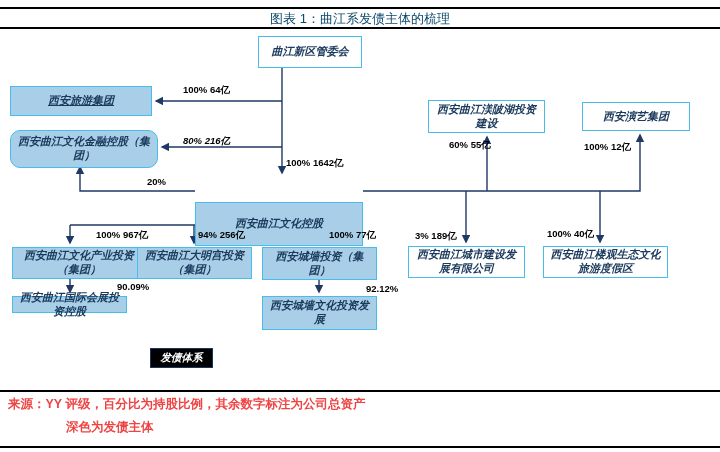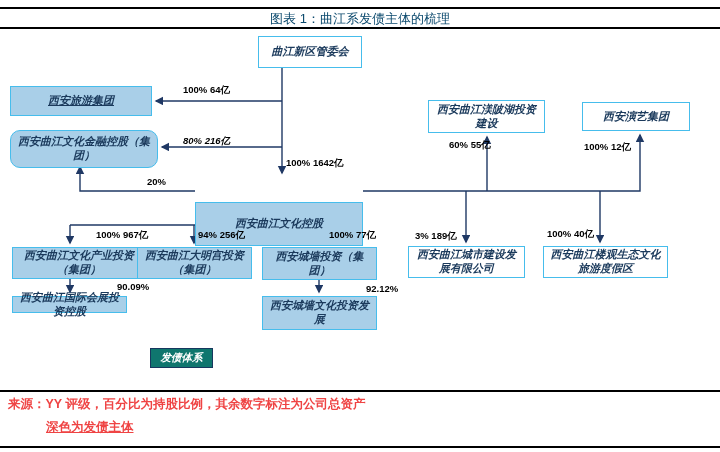--- a/index.html
+++ b/index.html
@@ -9,25 +9,25 @@
   #title{position:absolute;top:10px;left:0;width:720px;text-align:center;
          font-size:13px;font-weight:normal;color:#0c4a6e;}
   .node{position:absolute;display:flex;align-items:center;justify-content:center;
         text-align:center;font-family:"Liberation Serif",serif;font-style:italic;
         font-weight:bold;color:#1b3a5c;font-size:11px;line-height:1.25;
         border:1.4px solid #46bdec;box-sizing:border-box;padding:1px 3px;}
   .issuer{background:#a9cfe8;}
   .plain{background:#ffffff;}
   .elabel{position:absolute;font-size:9.5px;font-weight:bold;color:#000;white-space:nowrap;}
   #legend{position:absolute;left:150px;top:348px;width:63px;height:20px;
-          background:#0f766e;border:1px solid #17375e;box-sizing:border-box;
+          background:#000000;border:1px solid #17375e;box-sizing:border-box;
           display:flex;align-items:center;justify-content:center;color:#fff;
           font-family:"Liberation Serif",serif;font-style:italic;font-size:10.5px;font-weight:bold;}
   #src1,#src2{position:absolute;font-size:12.5px;font-weight:bold;color:#ef4444;}
-  #src1{left:8px;top:396px;} #src2{left:46px;top:419px;text-decoration:underline;}
+  #src1{left:8px;top:396px;} #src2{left:66px;top:419px;}
   svg.wires{position:absolute;left:0;top:0;pointer-events:none;}
 </style>
 </head>
 <body>
 
 <div id="page">
 
   <div class="rule" style="top:7px;height:2px;"></div>
   <div id="title">图表 1：曲江系发债主体的梳理</div>
   <div class="rule" style="top:27px;height:1.5px;"></div>

